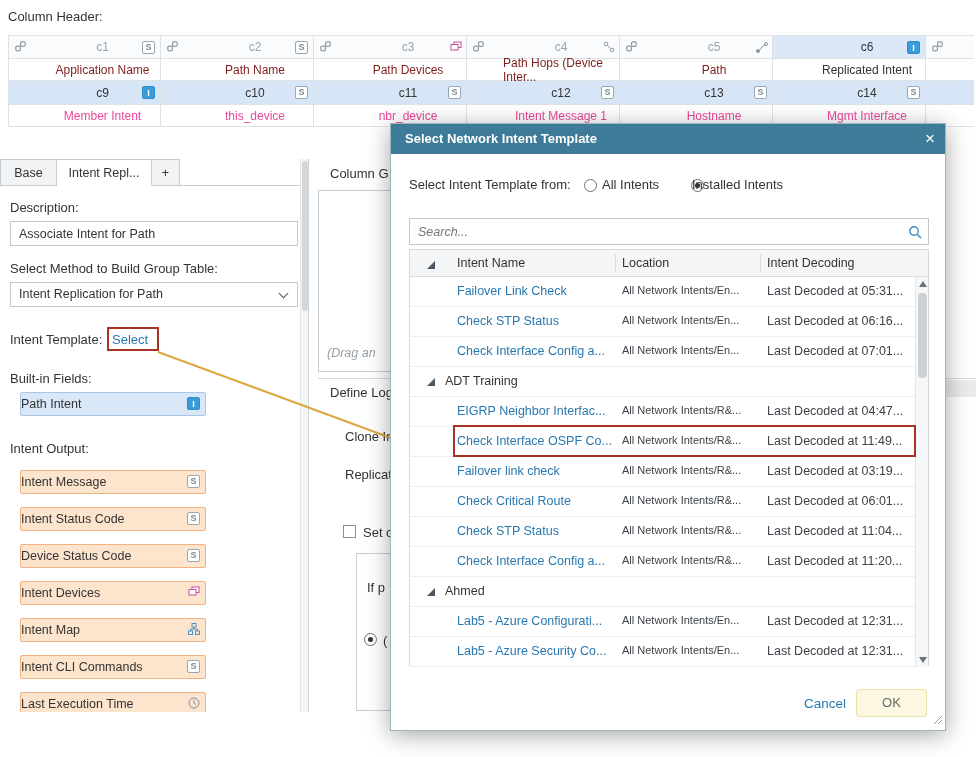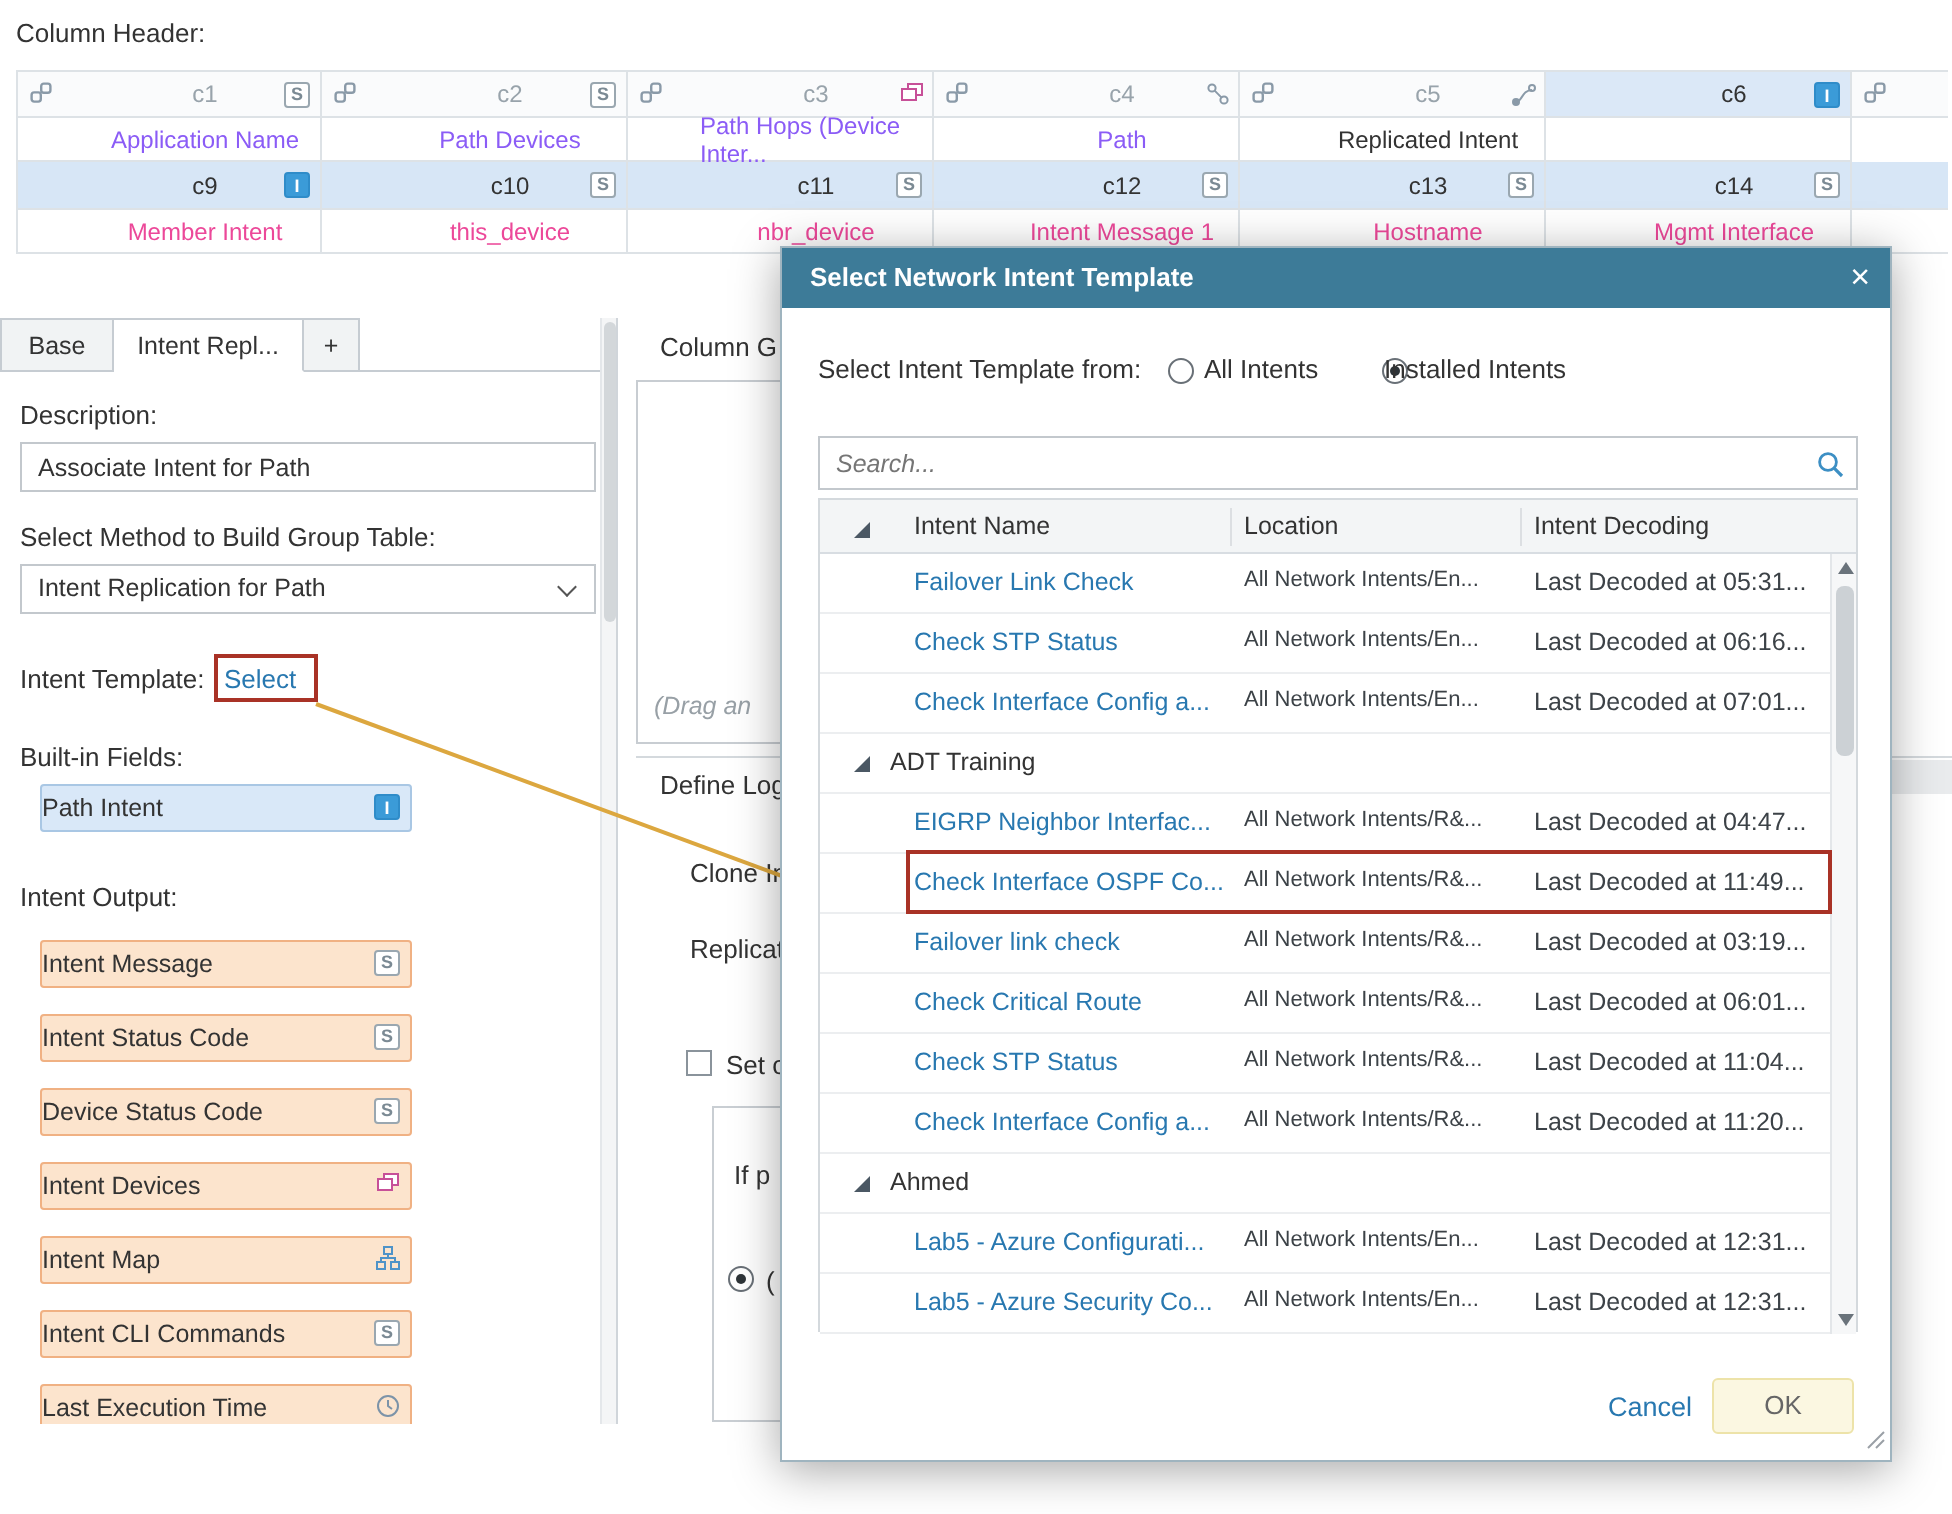--- a/index.html
+++ b/index.html
@@ -15,21 +15,21 @@
   .tt { position:absolute; left:8px; top:35px; width:966px; height:94px; overflow:hidden; }
   .tt-inner { position:relative; width:1071px; height:94px; }
   .trow { position:absolute; left:0; width:1071px; display:flex; }
   .tcell { width:153px; position:relative; display:flex; align-items:center; justify-content:center;
            font-size:12px; border-right:1px solid #dde2e6; border-bottom:1px solid #dde2e6; background:#fff;padding-left:36px; }
   .tcell:first-child { border-left:1px solid #dde2e6; }
   .ids1 { top:0; height:24px; }
   .ids1 .tcell { background:#fafbfc; color:#98a3ab; border-top:1px solid #dde2e6; }
   .ids1 .tcell.selcol { background:#dbe8f7; color:#333; }
   .names1 { top:24px; height:22px; }
-  .names1 .tcell { color:#8b5cf6; }
+  .names1 .tcell { color:#7f1d1d; }
   .names1 .tcell.selcol { color:#333; }
   .ids2 { top:46px; height:24px; }
   .ids2 .tcell { background:#d7e6f6; color:#333; }
   .names2 { top:70px; height:22px; }
   .names2 .tcell { color:#ec4899; }
   .chain { position:absolute; left:6px; top:5px; }
   .cell-badge { position:absolute; right:5px; top:5px; }
   .cell-icon { position:absolute; right:4px; top:5px; }
 
   
@@ -205,20 +205,23 @@
             </svg></span>
         <span></span>
       </div>
     </div>
 
     <div class="trow names1">
       <div class="tcell">
           <span>Application Name</span>
         </div>
       <div class="tcell">
+          <span>Path Name</span>
+        </div>
+      <div class="tcell">
           <span>Path Devices</span>
         </div>
       <div class="tcell">
           <span>Path Hops (Device Inter...</span>
         </div>
       <div class="tcell">
           <span>Path</span>
         </div>
       <div class="tcell selcol">
           <span>Replicated Intent</span>

